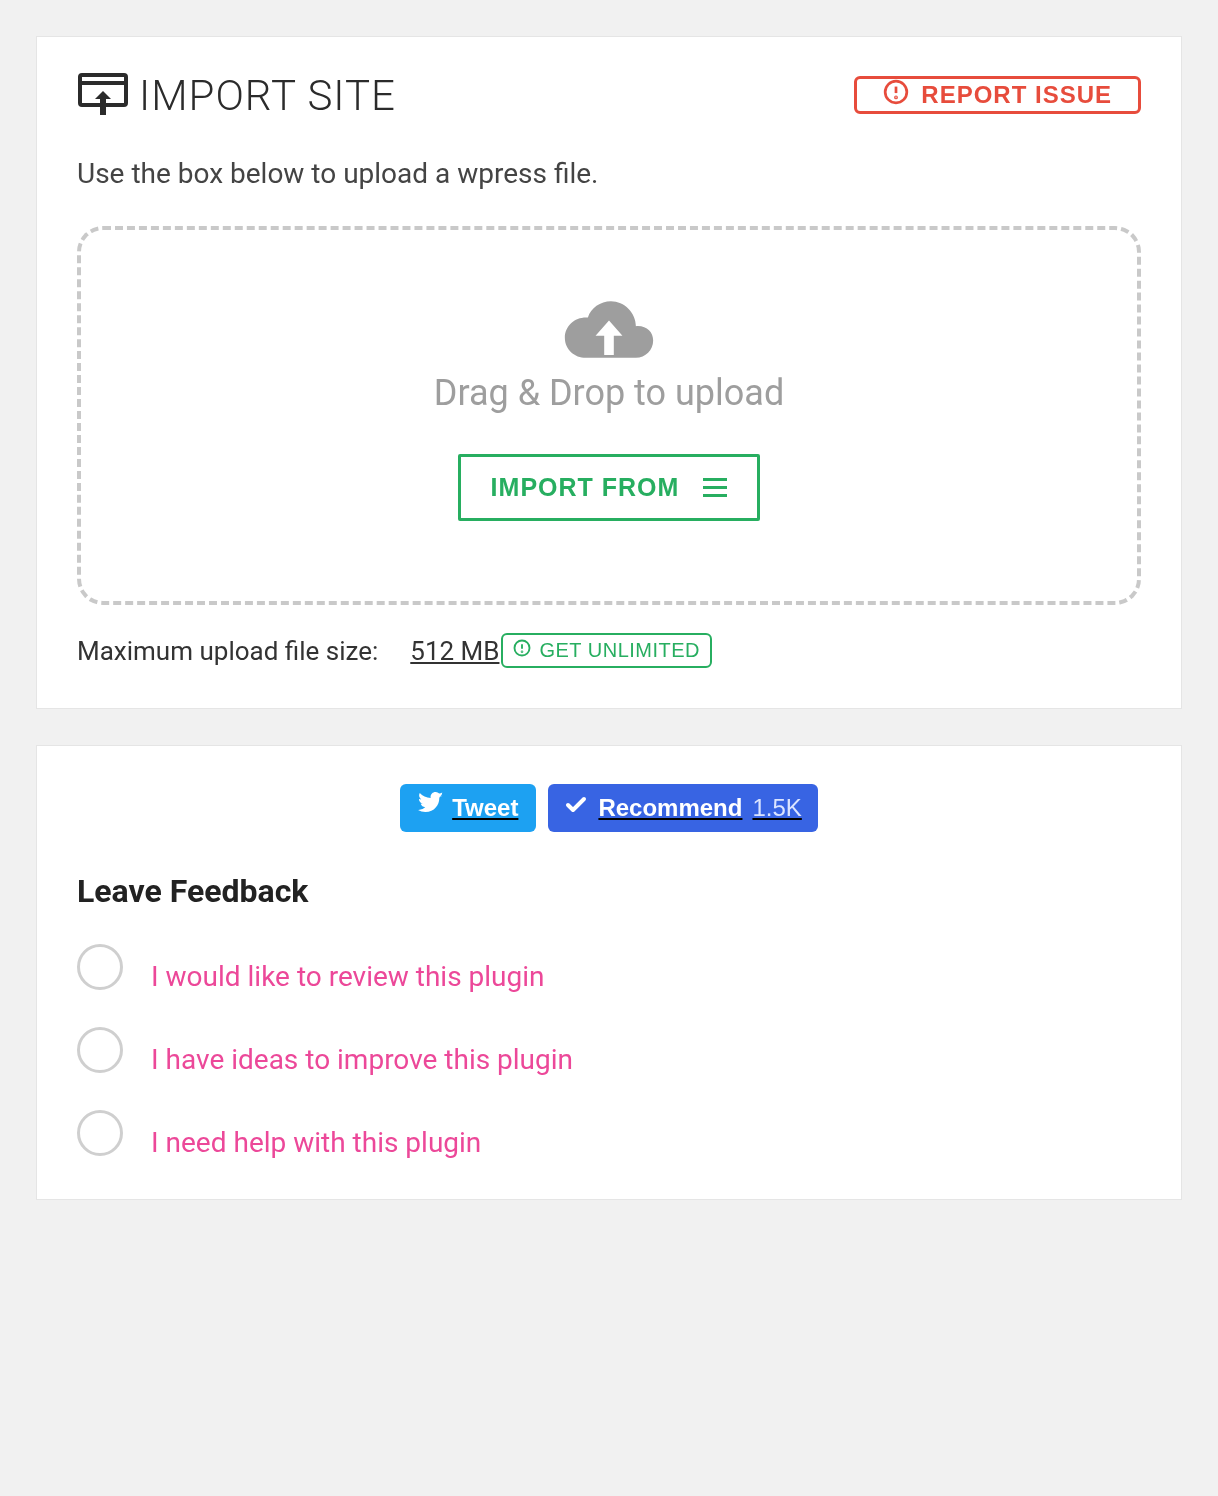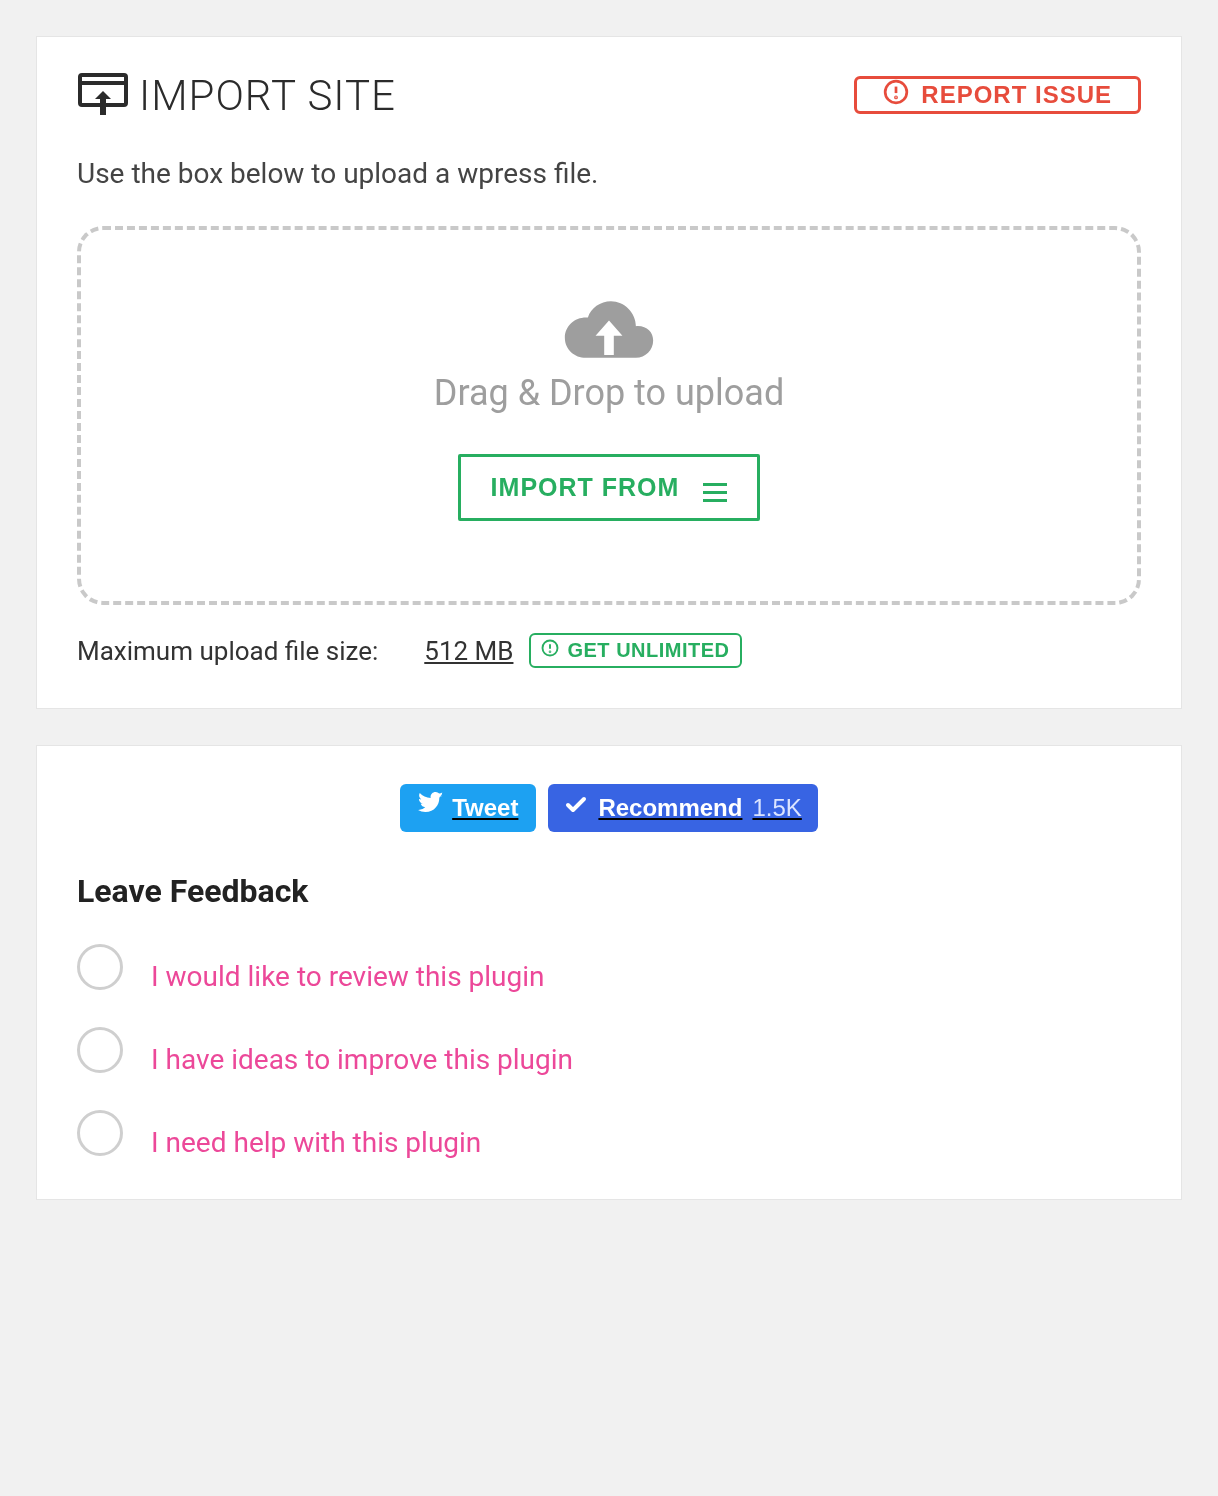--- a/index.html
+++ b/index.html
@@ -67,21 +67,21 @@
     }
     .cloud-icon svg { width: 96px; height: 80px; display:block; }
     .dropzone-text {
       font-size: 36px;
       color: #9e9e9e;
       margin-top: 2px;
       margin-bottom: 40px;
     }
     .import-from-btn {
       display: inline-flex;
-      align-items: flex-end;
+      align-items: center;
       gap: 24px;
       font-size: 25px;
       font-weight: 700;
       letter-spacing: 1px;
       color: #27ae60;
       border: 3px solid #27ae60;
       padding: 16px 30px;
       border-radius: 2px;
       background: #fff;
       cursor: pointer;
@@ -94,32 +94,32 @@
     .hamburger span {
       width: 24px;
       height: 3px;
       background: #27ae60;
       display: block;
     }
 
     .limit-line {
       display: flex;
       align-items: center;
-      gap: 16px;
+      gap: 2px;
       font-size: 26px;
       color: #333;
       flex-wrap: wrap;
     }
     .limit-value { text-decoration: underline; margin-left: 30px; }
     .unlimited-btn {
       display: inline-flex;
       align-items: center;
       gap: 8px;
       font-size: 20px;
-      font-weight: 700;
+      font-weight: 400;
       letter-spacing: 0.5px;
       color: #27ae60;
       border: 2px solid #27ae60;
       padding: 4px 10px;
       border-radius: 6px;
       background: #fff;
       cursor: pointer;
     }
     .unlimited-btn svg { width: 18px; height: 18px; }
 

